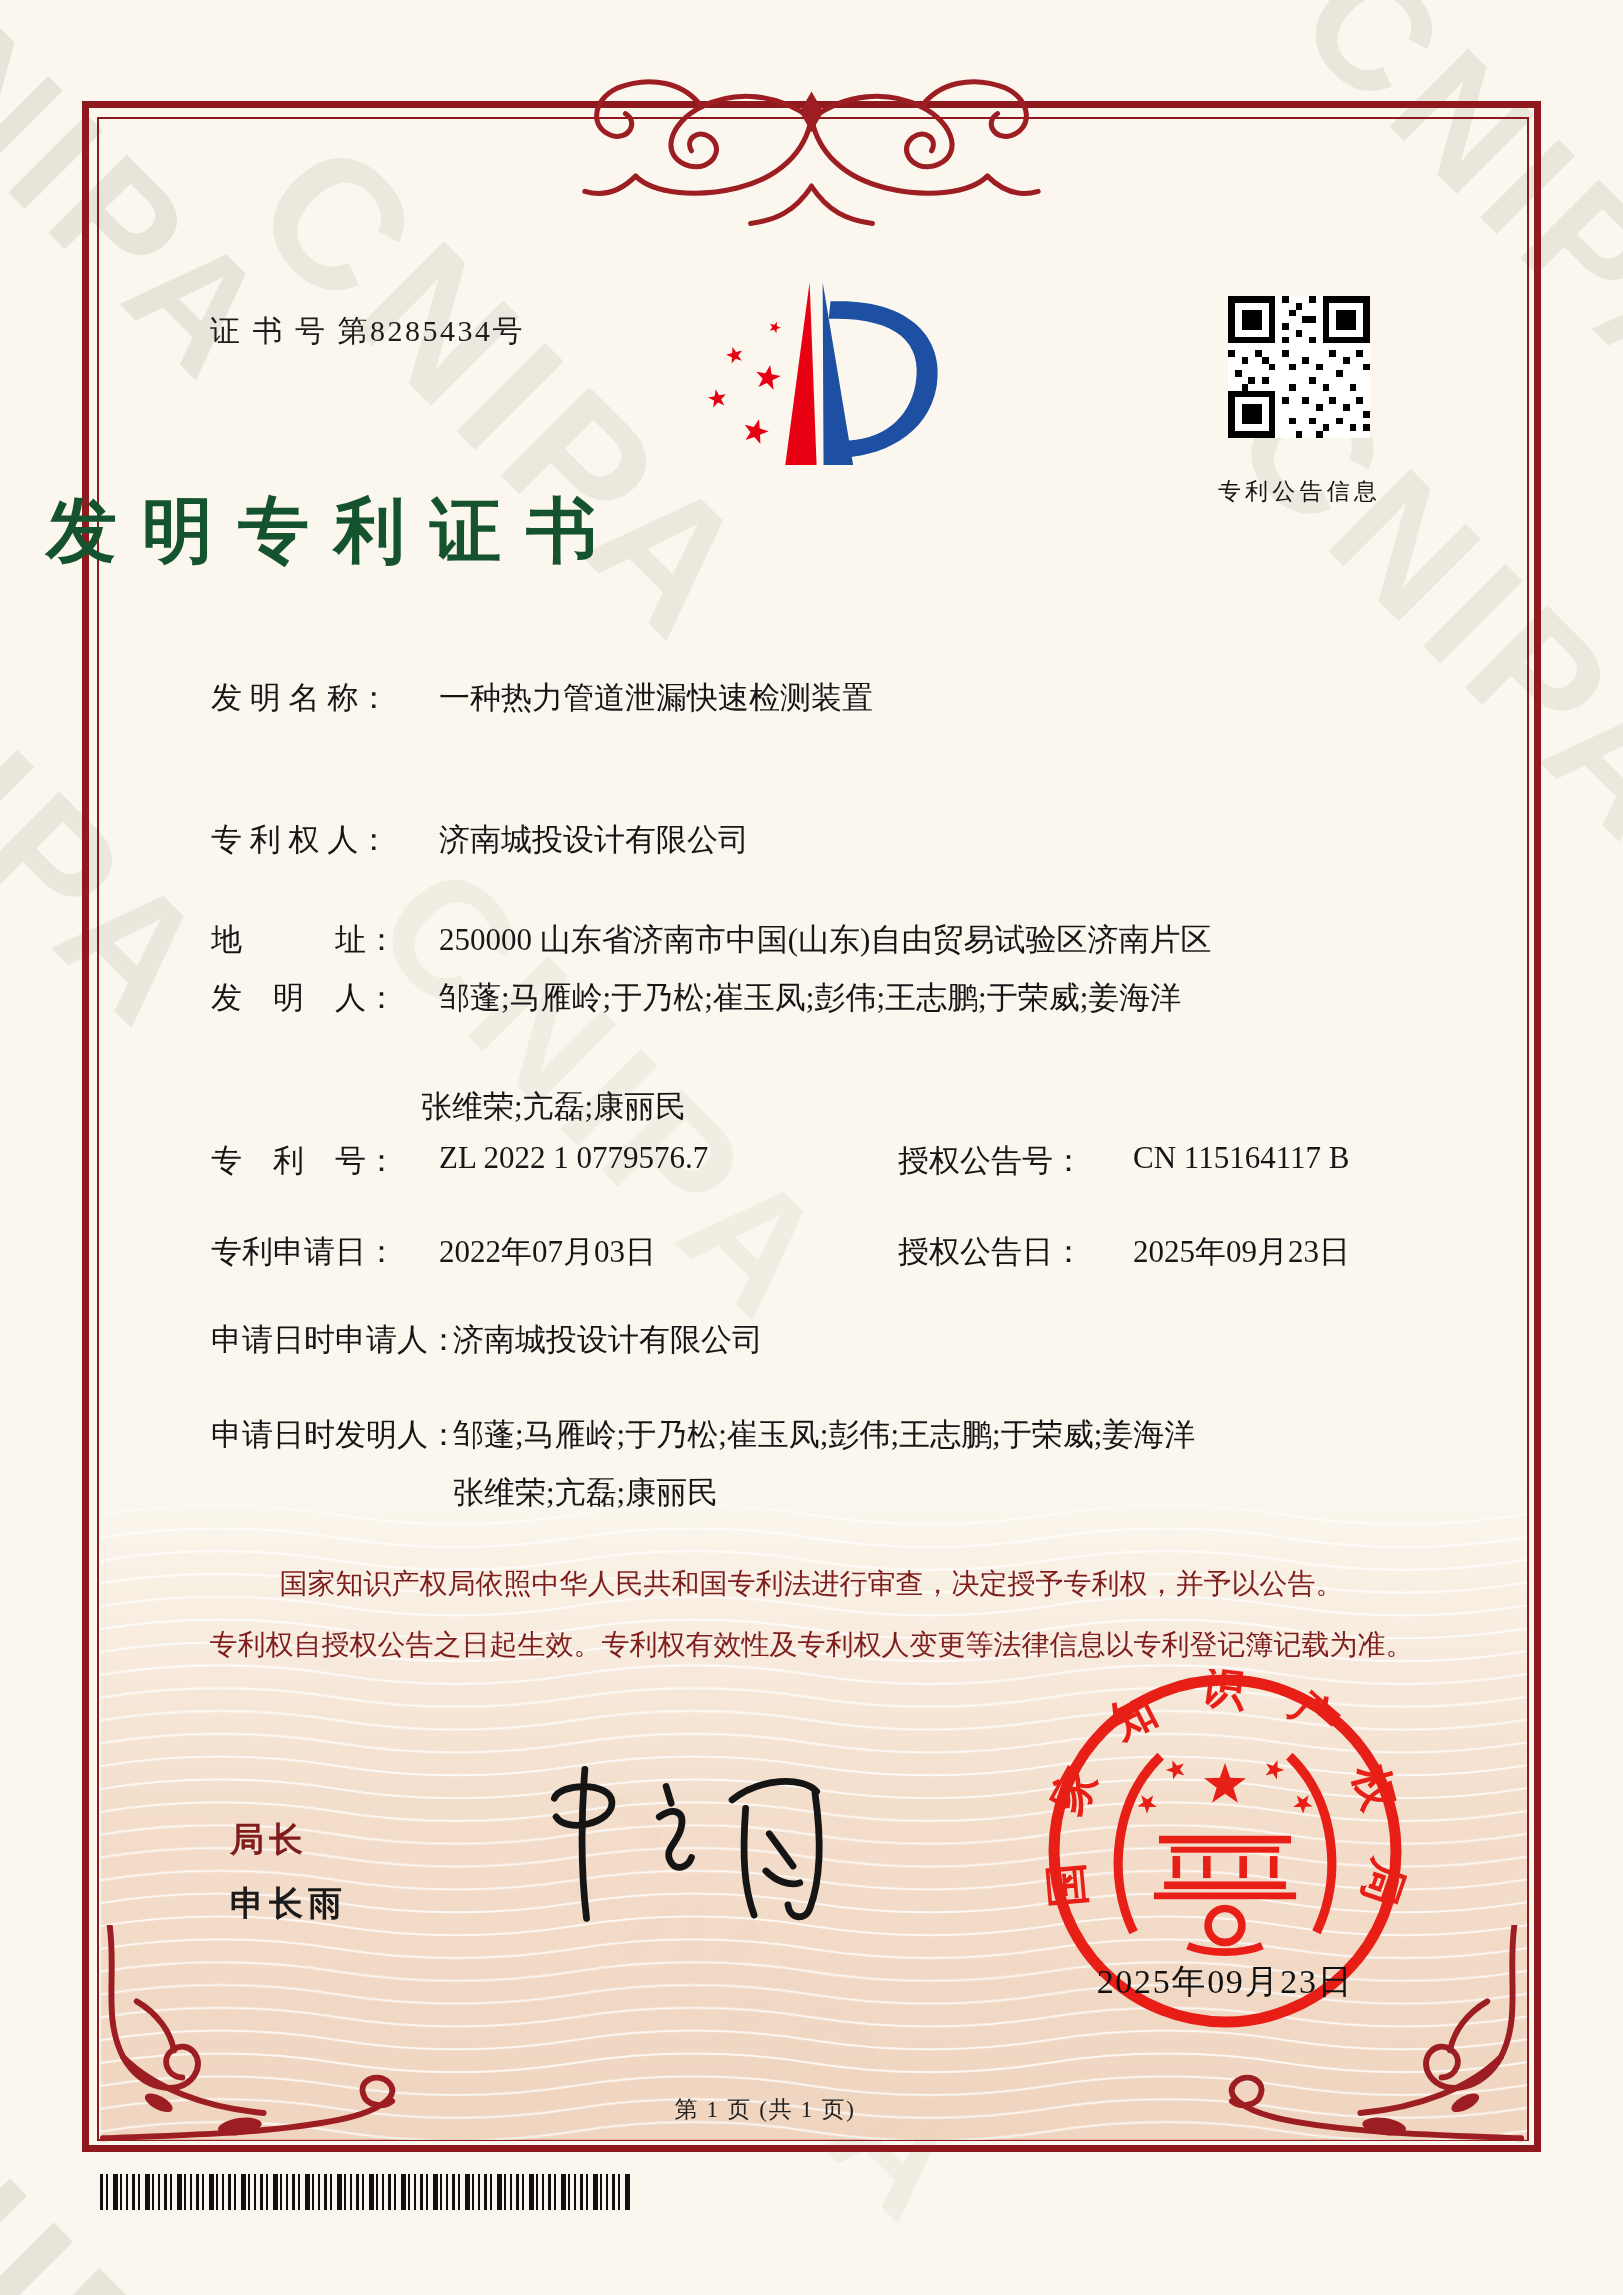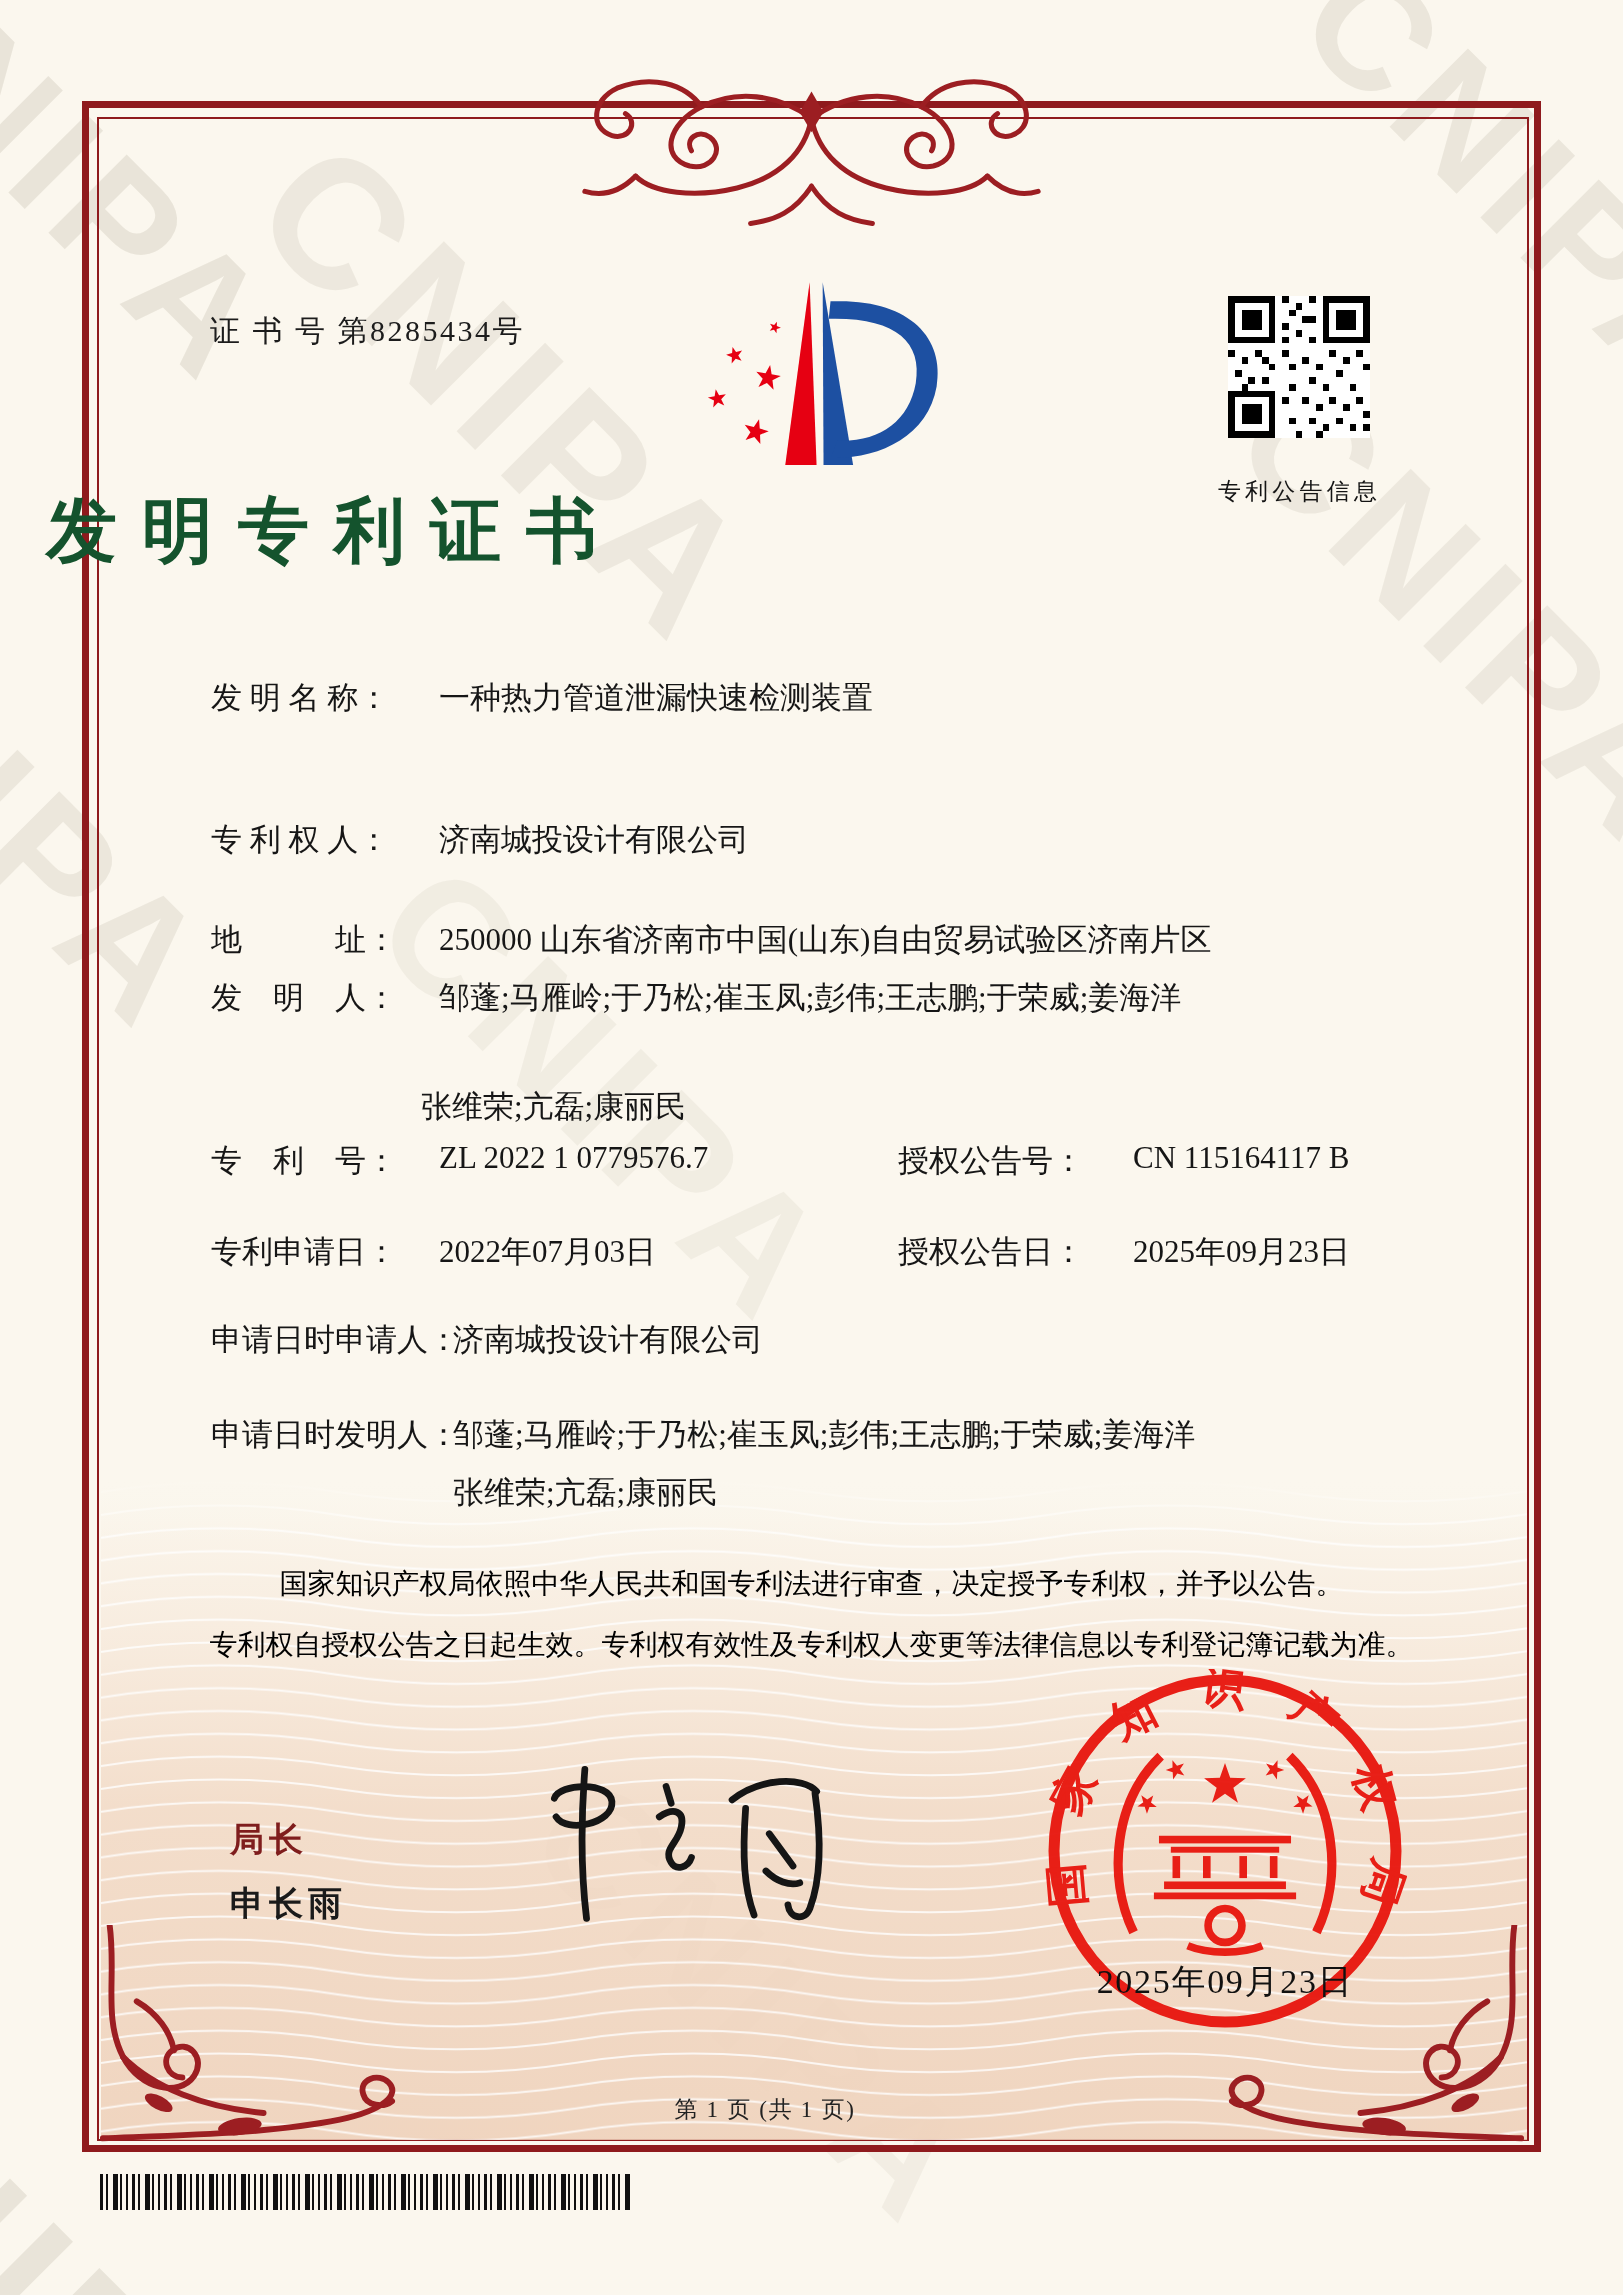--- a/index.html
+++ b/index.html
@@ -39,21 +39,21 @@
 
   .lbl,.val{position:absolute;font-size:31px;color:#161616;white-space:pre;z-index:4;}
   .r1{top:677px;} .r2{top:819px;}
   .r3a{top:919px;} .r3b{top:974px;}
   .r4a{top:977px;} .r4b{top:1086px;}
   .r5{top:1140px;} .r6{top:1231px;}
   .r7{top:1319px;}
   .r8a{top:1414px;} .r8b{top:1472px;}
   .c1{left:211px;} .c2{left:427px;margin-left:12px;} .c2b{left:421px;} .c3{left:898px;} .c4{left:1133px;} .c5{left:453px;}
 
-  .statement{position:absolute;left:118px;width:1387px;text-align:center;font-size:28px;color:#000000;z-index:4;white-space:pre;}
+  .statement{position:absolute;left:118px;width:1387px;text-align:center;font-size:28px;color:#7f1d1d;z-index:4;white-space:pre;}
   .st1{top:1565px;} .st2{top:1626px;}
 
   .sig-title{position:absolute;left:230px;top:1817px;font-size:34px;font-weight:600;color:#7f1d1d;
       font-family:"Liberation Sans","DejaVu Sans",sans-serif;z-index:4;letter-spacing:5px;}
   .sig-name{position:absolute;left:230px;top:1881px;font-size:34px;font-weight:600;color:#1a1a1a;
       font-family:"Liberation Sans","DejaVu Sans",sans-serif;z-index:4;letter-spacing:5px;}
   .signature{position:absolute;left:507px;top:1761px;z-index:5;}
 
   .seal{position:absolute;left:1043px;top:1669px;z-index:5;opacity:.95;}
   .seal-date{position:absolute;left:1043px;top:1959px;width:364px;text-align:center;font-size:34px;

